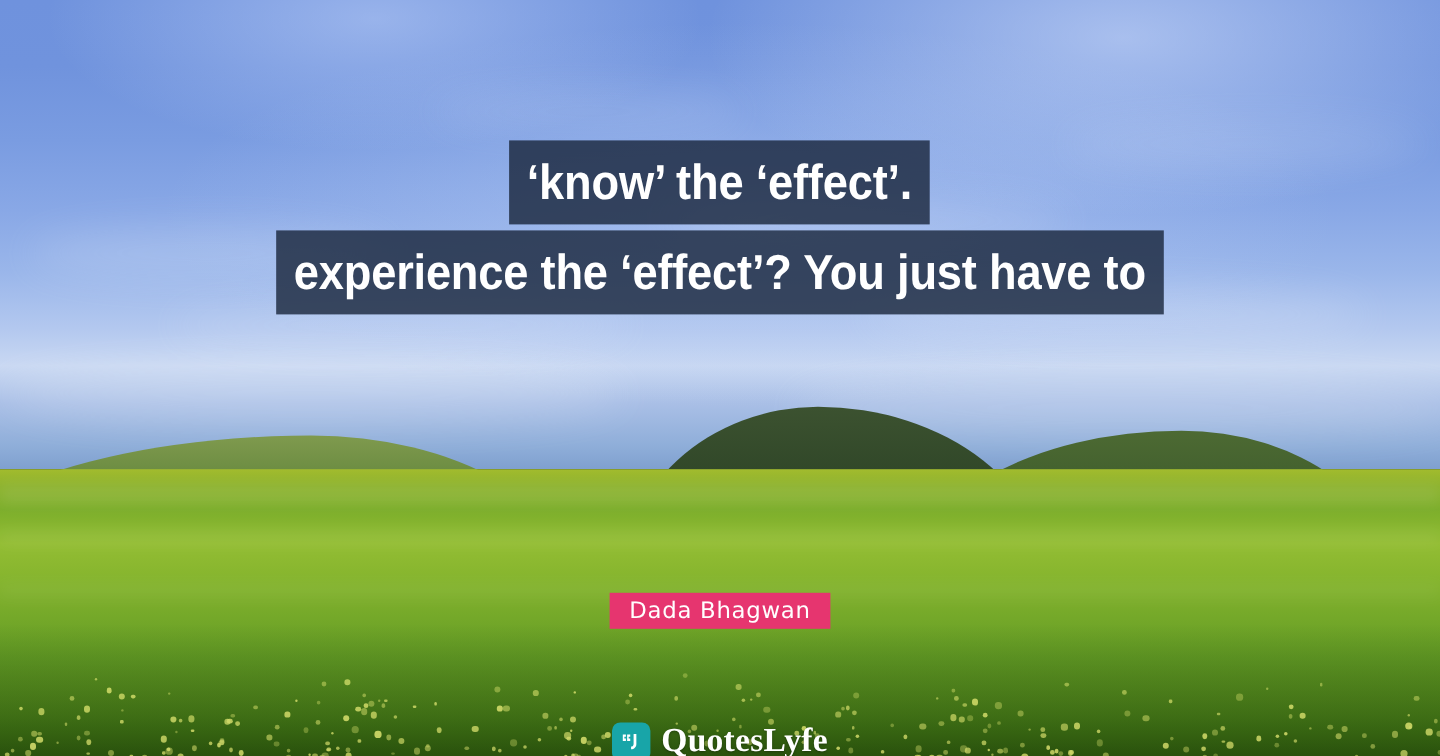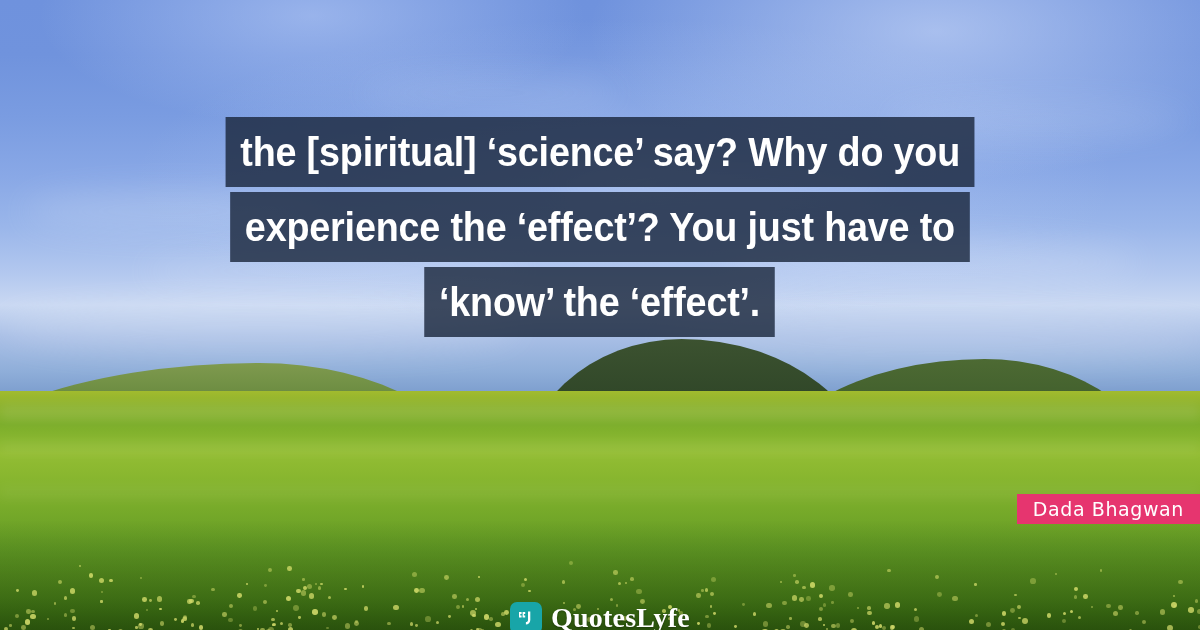--- a/index.html
+++ b/index.html
@@ -157,21 +157,21 @@
     padding: 0 16px;
     white-space: nowrap;
     transform: scaleX(0.92);
   }
 
   
   .author-wrap {
     position: absolute;
     left: 0; right: 0;
     top: 494px;
-    text-align: right;
+    text-align: center;
   }
   .author-badge {
     display: inline-block;
     background: #e6356f;
     color: #ffffff;
     font-family: "DejaVu Sans", sans-serif;
     font-weight: 400;
     font-size: 19px;
     line-height: 30px;
     letter-spacing: 0.6px;
@@ -501,27 +501,24 @@
           <div class="fl" style="left: 43.4161%; top: 34.5666%; width: 3.87754px; height: 3.87754px; opacity: 0.38;"></div>
           <div class="fl" style="left: 89.8141%; top: 80.2327%; width: 3.00586px; height: 3.00586px; opacity: 0.66;"></div>
           <div class="fl" style="left: 39.1568%; top: 98.7851%; width: 3.16359px; height: 3.16359px; opacity: 0.76;"></div>
           <div class="fl" style="left: 58.7449%; top: 41.9765%; width: 3.51536px; height: 3.51536px; opacity: 0.71;"></div>
         </div>
     </div>
   </div>
 
   <div class="quote-wrap">
     <div class="qline">
-      <span class="qtext">the [spiritual] ‘science’ say? Why do you</span>
+      <span class="qtext">‘know’ the ‘effect’.</span>
     </div>
     <div class="qline">
       <span class="qtext">experience the ‘effect’? You just have to</span>
-    </div>
-    <div class="qline">
-      <span class="qtext">‘know’ the ‘effect’.</span>
     </div>
   </div>
 
   <div class="author-wrap">
     <span class="author-badge">Dada Bhagwan</span>
   </div>
 
   <div class="logo-wrap">
     <span class="logo-mark">
       <svg width="22" height="22" viewBox="0 0 22 22" aria-hidden="true">

